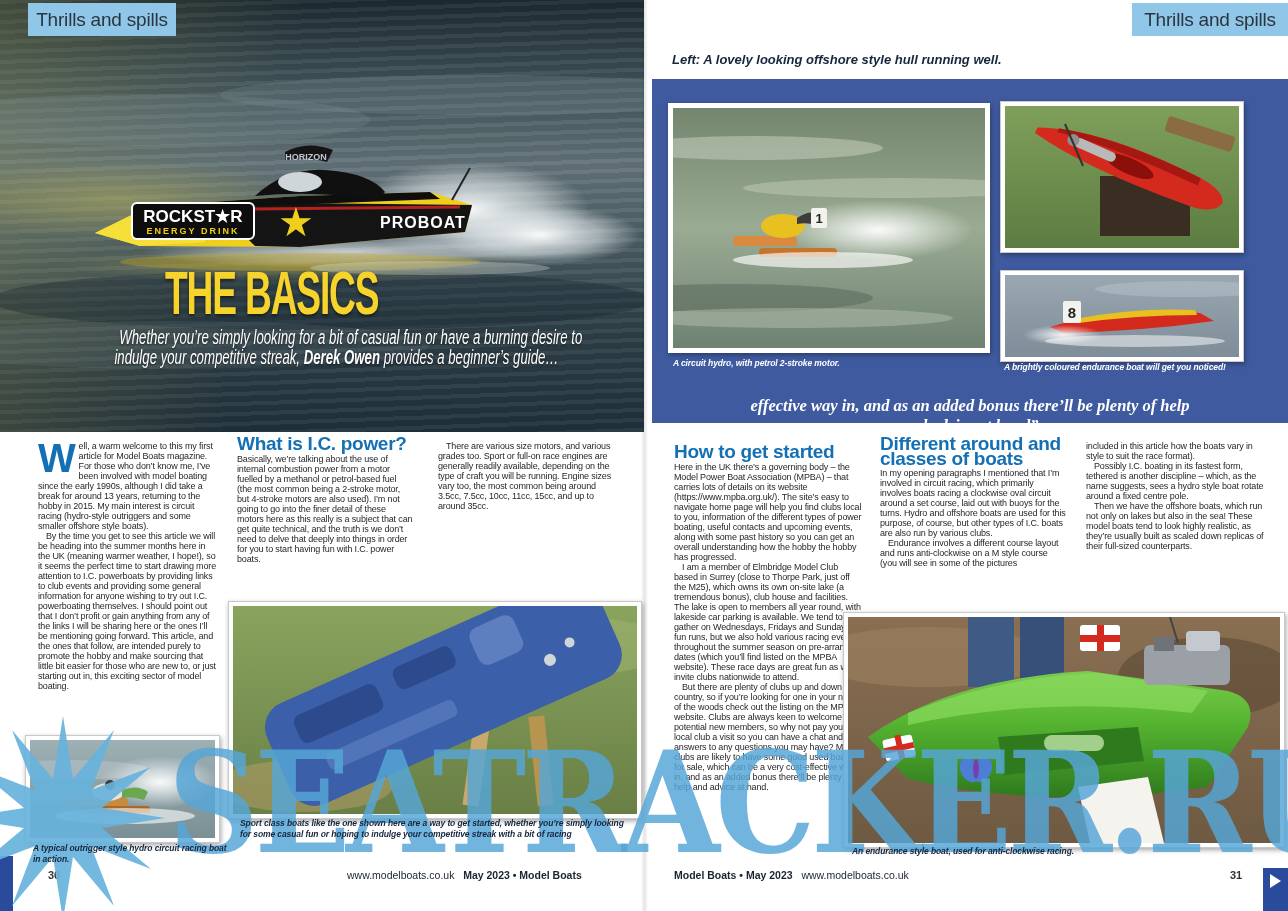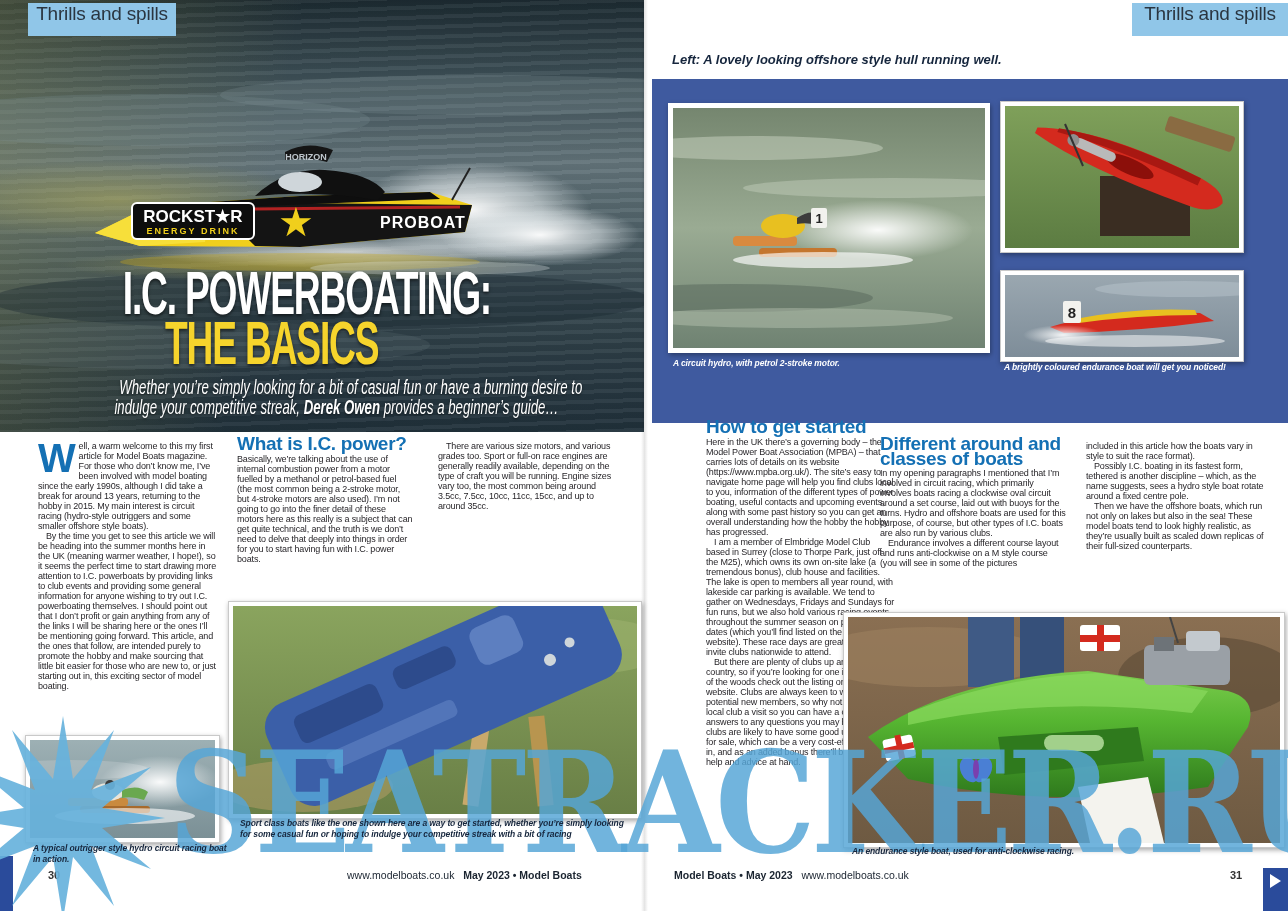--- a/index.html
+++ b/index.html
@@ -1,20 +1,20 @@
 <!DOCTYPE html>
 <html><head>
 <meta charset="utf-8">
 <style>
   html,body{margin:0;padding:0;background:#e9e9e9;}
   .spread{position:relative;width:1288px;height:911px;background:#ffffff;overflow:hidden;
           font-family:"Liberation Sans",sans-serif;color:#232323;}
   
   .tab{position:absolute;top:3px;height:33px;background:#90c6e8;color:#2a3540;
-       font-size:19px;display:flex;align-items:flex-start;justify-content:center;letter-spacing:-0.2px;}
+       font-size:19px;display:flex;align-items:center;justify-content:center;letter-spacing:-0.2px;}
   
   .hero{position:absolute;left:0;top:0;width:644px;height:432px;overflow:hidden;
     background:
       linear-gradient(100deg, rgba(150,150,80,.30) 0%, rgba(150,150,80,0) 42%),
       repeating-linear-gradient(178deg, rgba(255,255,255,.05) 0 4px, rgba(0,0,0,.05) 4px 10px),
       linear-gradient(180deg,#1c2a31 0%,#3a4c53 16%,#63747a 38%,#51636a 52%,#31424a 74%,#20303a 100%);}
   .hero svg{position:absolute;left:0;top:0;}
   .title-block{position:absolute;left:0;top:268px;width:544px;text-align:center;z-index:3;}
   .title-line{font-weight:bold;color:#ffffff;font-size:62px;line-height:50px;
       text-shadow:0 2px 4px rgba(0,0,0,.55);}
@@ -117,21 +117,20 @@
 
         <ellipse cx="300" cy="262" rx="180" ry="9" fill="#caa918" opacity=".35"></ellipse>
         <ellipse cx="430" cy="268" rx="120" ry="7" fill="#e8eef0" opacity=".30"></ellipse>
       </svg>
 
       <div class="tab" style="left:28px;width:148px;">
         <span>Thrills and spills</span>
       </div>
 
       <div class="title-block">
-        <div class="title-line"><span class="cx">I.C. POWERBOATING:</span></div>
         <div class="title-line title-yellow"><span class="cx">THE BASICS</span></div>
         <div class="standfirst">
           <div><span class="cx2">Whether you’re simply looking for a bit of casual fun or have a burning desire to</span></div>
           <div><span class="cx2"><span>indulge your competitive streak, </span><b>Derek Owen</b><span> provides a beginner’s guide…</span></span></div>
         </div>
       </div>
     </div>
 
     <div class="col" style="left:38px;top:441px;width:180px;height:292px;">
       <p><span class="dropcap">W</span><span>ell, a warm welcome to this my first article for Model Boats magazine. For those who don’t know me, I’ve been involved with model boating since the early 1990s, although I did take a break for around 13 years, returning to the hobby in 2015. My main interest is circuit racing (hydro-style outriggers and some smaller offshore style boats).</span></p>
@@ -294,23 +293,24 @@
         <rect x="58" y="26" width="18" height="22" rx="2" fill="#f2f2ee"></rect>
         <text x="67" y="43" font-size="15" font-weight="bold" fill="#222" text-anchor="middle">8</text>
         <ellipse cx="58" cy="60" rx="40" ry="10" fill="url(#spr4)"></ellipse>
         <ellipse cx="130" cy="66" rx="90" ry="6" fill="#ffffff" opacity=".5"></ellipse>
       </svg>
     </div>
     <div class="cap cap-white" style="left:1004px;top:362px;width:280px;">A brightly coloured endurance boat will get you noticed!</div>
 
     <div class="pullquote">
       <br>
-    </div>
-
-    <div class="col" style="left:674px;top:420px;width:190px;height:420px;margin-left:32px;">
+      <span>effective way in, and as an added bonus there’ll be plenty of help and advice at hand”</span>
+    </div>
+
+    <div class="col" style="left:674px;top:445px;width:190px;height:420px;">
       <h3 class="colhead">How to get started</h3>
       <p>Here in the UK there’s a governing body – the Model Power Boat Association (MPBA) – that carries lots of details on its website (https://www.mpba.org.uk/). The site’s easy to navigate home page will help you find clubs local to you, information of the different types of power boating, useful contacts and upcoming events, along with some past history so you can get an overall understanding how the hobby the hobby has progressed.</p>
       <p class="ind">I am a member of Elmbridge Model Club based in Surrey (close to Thorpe Park, just off the M25), which owns its own on-site lake (a tremendous bonus), club house and facilities. The lake is open to members all year round, with lakeside car parking is available. We tend to gather on Wednesdays, Fridays and Sundays for fun runs, but we also hold various racing events throughout the summer season on pre-arranged dates (which you’ll find listed on the MPBA website). These race days are great fun as we invite clubs nationwide to attend.</p>
       <p class="ind">But there are plenty of clubs up and down the country, so if you’re looking for one in your neck of the woods check out the listing on the MPBA website. Clubs are always keen to welcome potential new members, so why not pay your local club a visit so you can have a chat and get answers to any questions you may have? Most clubs are likely to have some good used boats for sale, which can be a very cost-effective way in, and as an added bonus there’ll be plenty of help and advice at hand.</p>
     </div>
 
     <div class="col" style="left:880px;top:437px;width:186px;height:170px;">
       <h3 class="colhead">
         <span>Different around and</span><br>
         <span>classes of boats</span>

